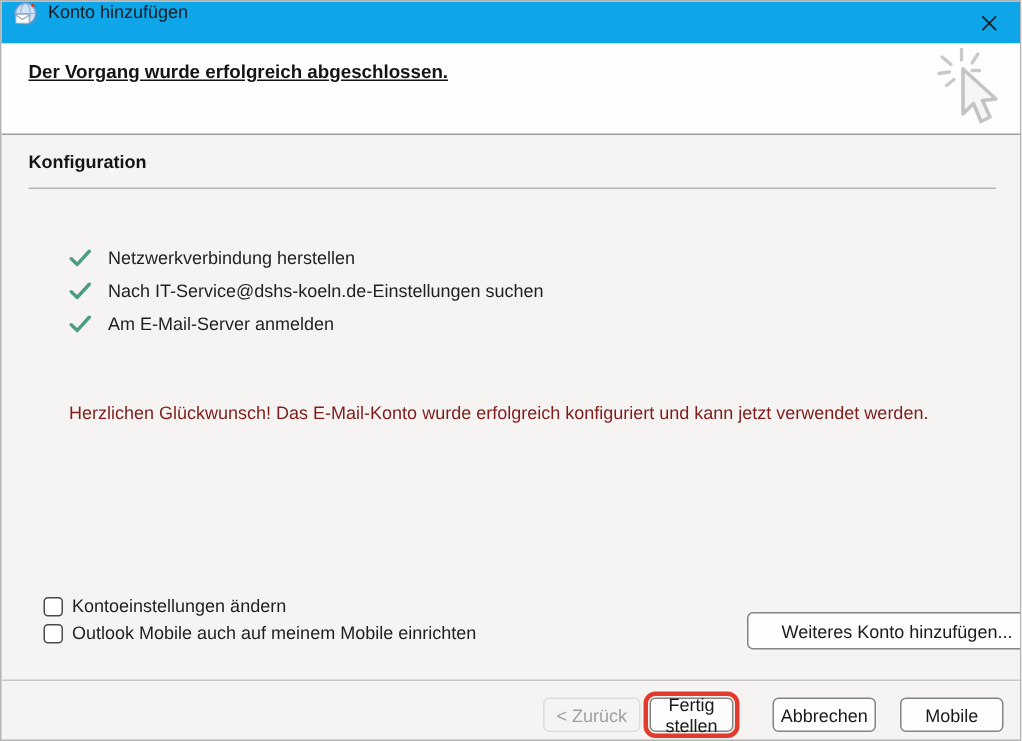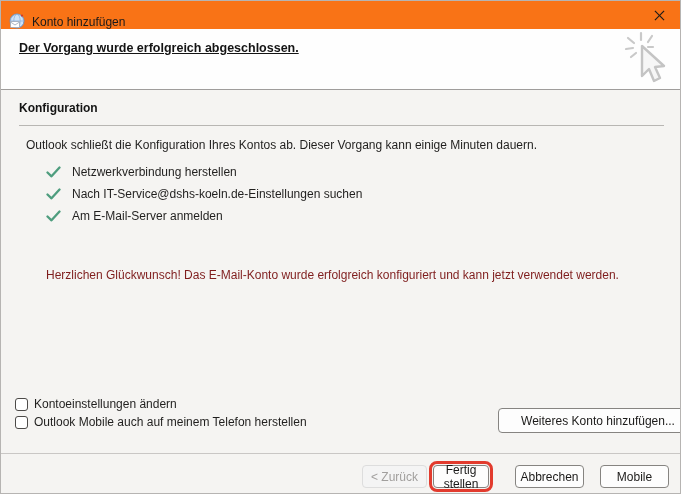--- a/index.html
+++ b/index.html
@@ -12,22 +12,22 @@
   .window {
     position: relative;
     width: 681px; height: 494px;
     background: #f5f4f2;
     border: 1px solid #b6b4b2;
     overflow: hidden;
   }
   
   .titlebar {
     position: absolute; top: 0; left: 0; right: 0; height: 28px;
-    background: #f97316;
-    display: flex; align-items: flex-end;
+    background: #0ea5e9;
+    display: flex; align-items: flex-start;
     padding-left: 8px;
   }
   .titlebar .app-icon { width: 16px; height: 16px; margin-right: 7px; flex: 0 0 auto; }
   .titlebar .title-text { font-size: 12px; color: #1a1a1a; }
   .close-btn {
     position: absolute; top: 3px; right: 8px;
     width: 26px; height: 22px;
     display: flex; align-items: center; justify-content: center;
     background: transparent; border: none; cursor: default;
   }
@@ -57,21 +57,21 @@
   .intro-text { position: absolute; left: 25px; top: 137px; color: #201f1e; }
 
   .steps { position: absolute; left: 45px; top: 160px; }
   .step-row { display: flex; align-items: center; height: 22px; text-align: center; }
   .step-check { width: 15px; height: 12px; margin-right: 11px; flex: 0 0 auto; }
   .step-label { color: #201f1e; }
 
   .congrats-text { position: absolute; left: 45px; top: 267px; color: #7f1d1d; }
 
   
-  .checkbox-row { position: absolute; left: 14px; display: flex; align-items: center; text-align: center; }
+  .checkbox-row { position: absolute; left: 28px; display: flex; align-items: center; text-align: center; }
   .checkbox-row.row-1 { top: 396px; }
   .checkbox-row.row-2 { top: 414px; }
   .checkbox-box {
     width: 13px; height: 13px; margin-right: 6px;
     background: #fff; border: 1px solid #4c4a48; border-radius: 3px;
     flex: 0 0 auto;
   }
   .checkbox-label { color: #201f1e; }
 
   
@@ -131,21 +131,20 @@
         <line x1="29" y1="17" x2="24" y2="17"></line>
         <line x1="7" y1="27" x2="12" y2="23"></line>
       </g>
       <path d="M18 16 L18 46 L25 39 L30 51 L36 48 L31 37 L40 36 Z" fill="#f6f6f6" stroke="#c4c4c4" stroke-width="2.4" stroke-linejoin="round"></path>
     </svg>
   </div>
 
   <div class="section-title">Konfiguration</div>
   <div class="section-rule"></div>
 
-  <div class="intro-text">Outlook schließt die Konfiguration Ihres Kontos ab. Dieser Vorgang kann einige Minuten dauern.</div>
 
   <div class="steps">
     <div class="step-row">
       <svg class="step-check" viewBox="0 0 15 12">
         <path d="M1.5 6.5 L5.5 10.3 L13.5 1.5" fill="none" stroke="#4e9d7e" stroke-width="2.3" stroke-linecap="round" stroke-linejoin="round"></path>
       </svg>
       <span class="step-label">Netzwerkverbindung herstellen</span>
     </div>
     <div class="step-row">
       <svg class="step-check" viewBox="0 0 15 12">
@@ -162,21 +161,21 @@
   </div>
 
   <div class="congrats-text">Herzlichen Glückwunsch! Das E-Mail-Konto wurde erfolgreich konfiguriert und kann jetzt verwendet werden.</div>
 
   <div class="checkbox-row row-1">
     <span class="checkbox-box"></span>
     <span class="checkbox-label">Kontoeinstellungen ändern</span>
   </div>
   <div class="checkbox-row row-2">
     <span class="checkbox-box"></span>
-    <span class="checkbox-label">Outlook Mobile auch auf meinem Telefon herstellen</span>
+    <span class="checkbox-label">Outlook Mobile auch auf meinem Mobile einrichten</span>
   </div>
 
   <button class="btn btn-add-another">Weiteres Konto hinzufügen...</button>
 
   <div class="bottom-rule"></div>
 
   <button class="btn btn-back" disabled="">&lt; Zurück</button>
   <button class="btn btn-finish">Fertig stellen</button>
   <button class="btn btn-cancel">Abbrechen</button>
   <button class="btn btn-help">Mobile</button>

